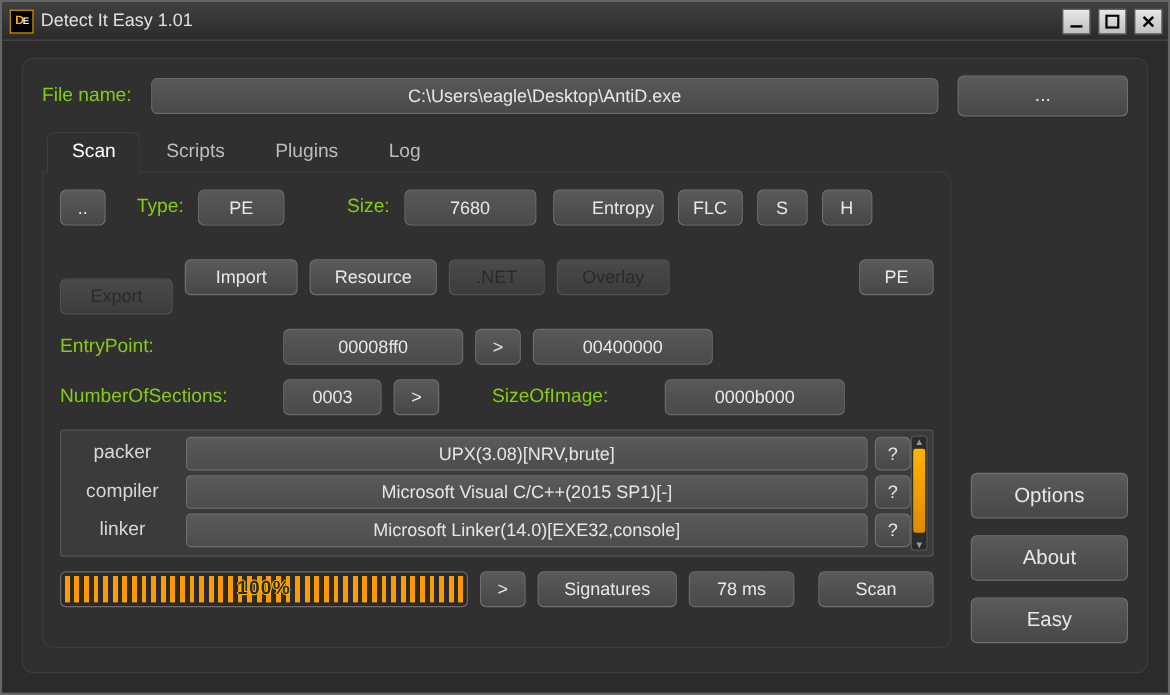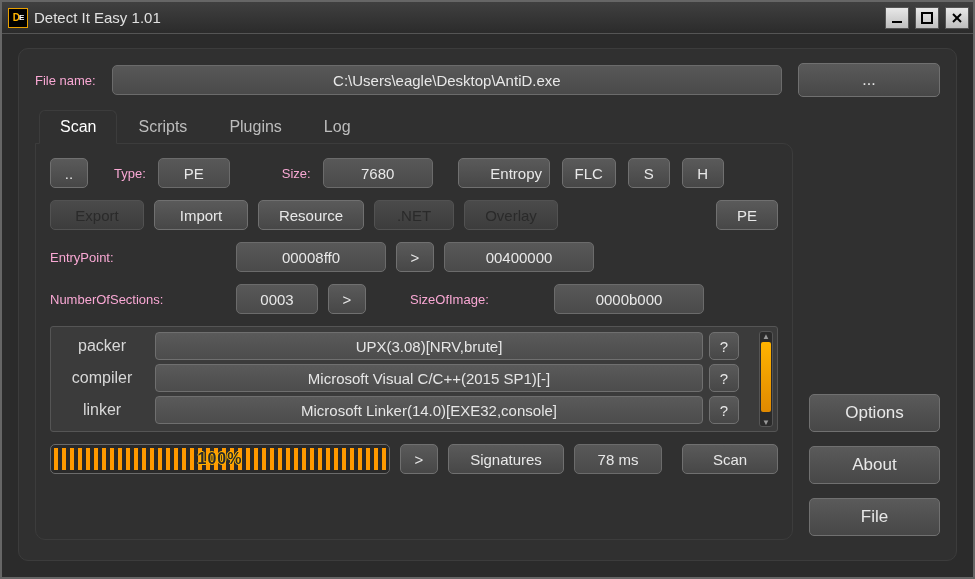--- a/index.html
+++ b/index.html
@@ -47,21 +47,21 @@
 }
 
 .panel {
   border: 1px solid #3c3c3c;
   border-radius: 10px;
   background: #303030;
   padding: 14px 16px 16px 16px;
   height: 100%;
   position: relative;
 }
-.label { color: #f9a8d4; font-size: 13px; }
+.label { color: #84cc16; font-size: 16px; }
 
 .field {
   height: 30px;
   background: linear-gradient(#585858,#4a4a4a);
   border: 1px solid #6b6b6b;
   border-radius: 5px;
   color: #e8e8e8;
   display: flex; align-items: center; justify-content: center;
   font-size: 15px;
   padding: 0 6px;
@@ -124,21 +124,21 @@
 .row3 .lab { width: 176px; }
 .row3 .val { width: 150px; }
 .row3 .lab2 { width: 134px; margin-left: 34px;}
 .row3 .val2 { width: 150px; }
 
 .sig-panel {
   border: 1px solid #555;
   background: #3b3b3b;
   border-radius: 3px;
   padding: 4px 4px 4px 4px;
-  display:flex; gap:20px;
+  display:flex; gap:0;
   height: 106px;
 }
 .sig-rows { flex:1; display:flex; flex-direction:column; gap:2px;}
 .sig-row { display:flex; align-items:center; gap:6px; height:30px;}
 .sig-row .cat { width: 94px; color:#d8d8d8; text-align:center; font-size:16px;}
 .sig-row .sigfield {
   flex:1; height:28px;
   background: linear-gradient(#5a5a5a,#4c4c4c);
   border: 1px solid #6f6f6f;
   border-radius: 4px;
@@ -241,28 +241,28 @@
           </div>
 
           <div class="tabpanel">
 
             <div class="row1">
               <div class="btn sq">..</div>
               <div class="label" style="margin-left:14px;">Type:</div>
               <div class="field" style="width:72px;">PE</div>
               <div class="label" style="margin-left:40px;">Size:</div>
               <div class="field" style="width:110px;">7680</div>
-              <div class="btn wide" style="margin-left:13px;width:92px;padding-left:43px;">Entropy</div>
+              <div class="btn wide" style="margin-left:2px;width:92px;padding-left:43px;">Entropy</div>
               <div class="btn" style="width:54px;">FLC</div>
               <div class="btn" style="width:42px;">S</div>
               <div class="btn" style="width:42px;">H</div>
             </div>
 
             <div class="row2">
-              <div class="btn disabled" style="width:94px;">Export</div>
+              <div class="btn disabled" style="width:94px;margin-top:32px;">Export</div>
               <div class="btn" style="width:94px;">Import</div>
               <div class="btn" style="width:106px;">Resource</div>
               <div class="btn disabled" style="width:80px;">.NET</div>
               <div class="btn disabled" style="width:94px;">Overlay</div>
               <div style="flex:1"></div>
               <div class="btn" style="width:62px;">PE</div>
             </div>
 
             <div class="row3">
               <div class="label lab">EntryPoint:</div>
@@ -314,19 +314,19 @@
               <div class="field" style="width:88px;">78 ms</div>
               <div class="btn" style="width:96px;margin-left:10px;">Scan</div>
             </div>
 
           </div>
         </div>
 
         <div class="right-col">
           <div class="btn rbtn">Options</div>
           <div class="btn rbtn">About</div>
-          <div class="btn rbtn">File</div>
+          <div class="btn rbtn">Easy</div>
         </div>
       </div>
 
     </div>
   </div>
 </div>
 
 </body></html>

